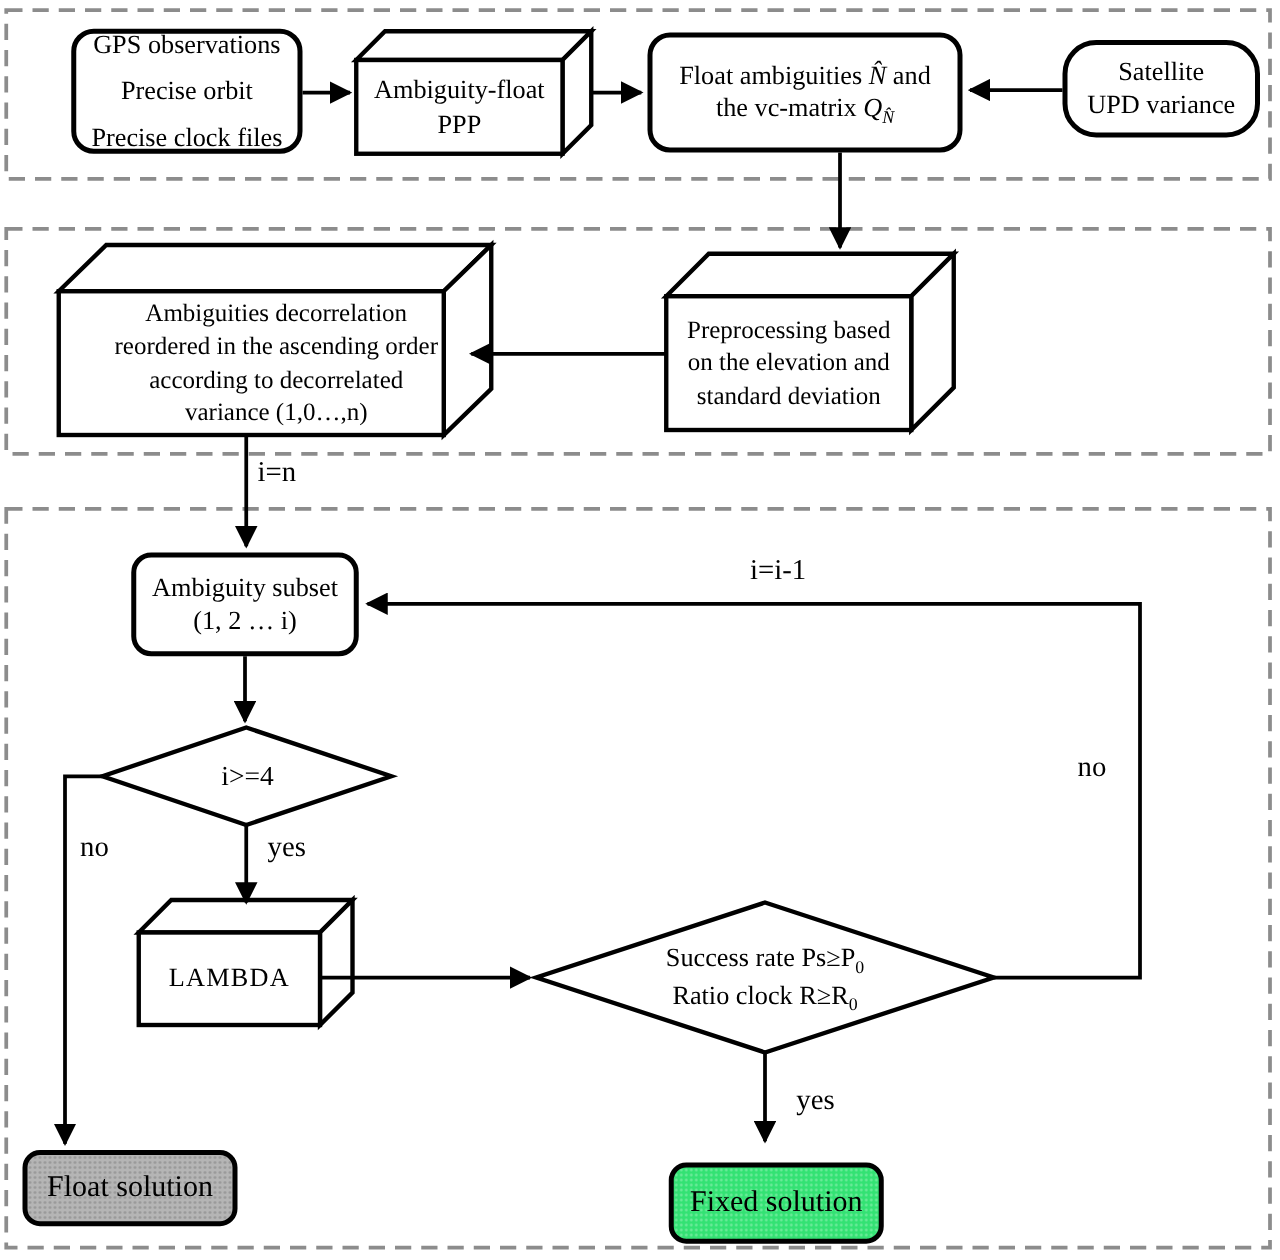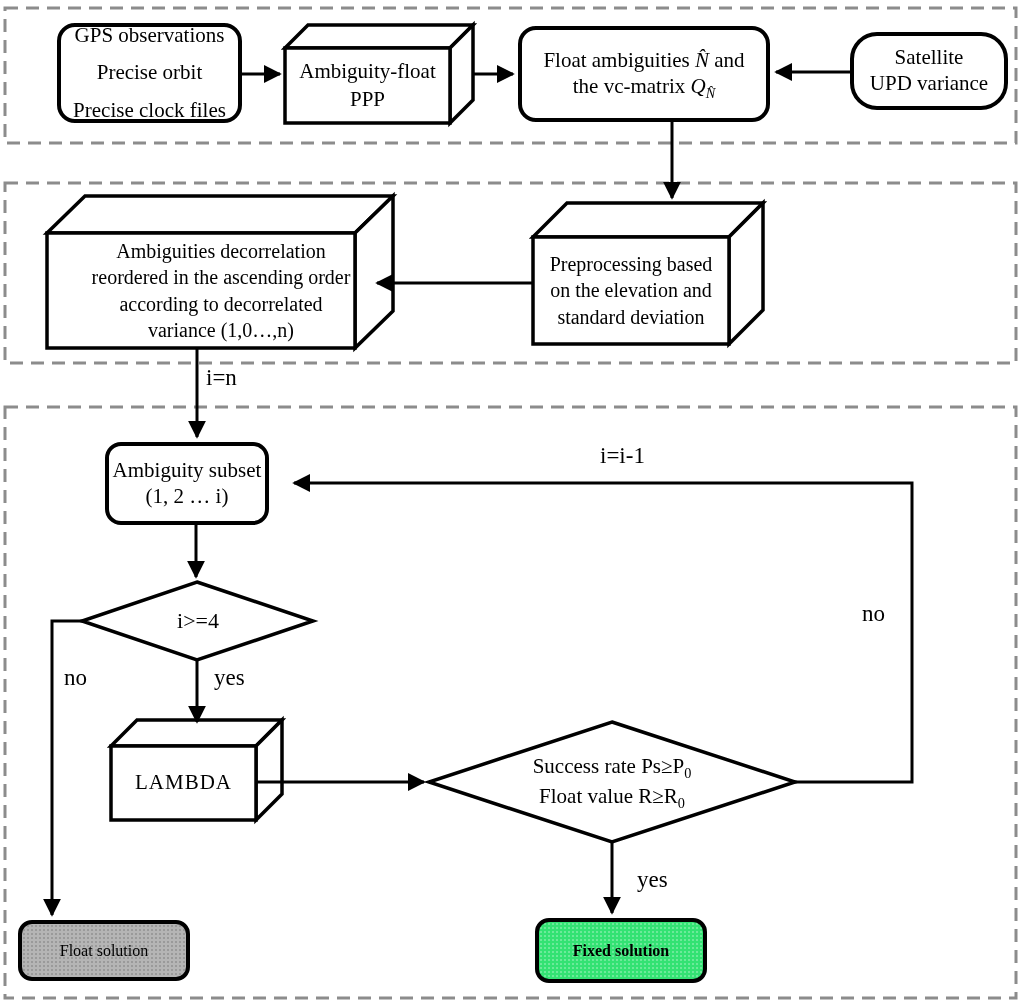--- a/index.html
+++ b/index.html
@@ -15,30 +15,31 @@
     text-align:center;font-size:21px;line-height:1.22;
   }
   .overlay{
     position:absolute;z-index:3;box-sizing:border-box;background:transparent;
     display:flex;flex-direction:column;align-items:center;justify-content:center;
     text-align:center;font-size:20px;line-height:1.32;
   }
   .edge-label{
     position:absolute;z-index:4;font-size:23px;line-height:1;white-space:nowrap;
   }
-  .solution{border-radius:14px;font-size:16px;}
+  .solution{border-radius:14px;font-size:24px;}
   #node-float-solution{
     background-color:#b5b5b5;
     background-image:radial-gradient(#9a9a9a 1px, transparent 1.2px);
     background-size:4px 4px;
   }
   #node-fixed-solution{
-    background-color:#33e273;font-weight:bold;
+    background-color:#33e273;font-weight:normal;
     background-image:radial-gradient(rgba(255,255,255,.28) 1px, transparent 1.2px);
     background-size:4px 4px;
+    margin-top:12px;
   }
   .math{font-style:italic;}
   sub.msub{font-size:0.68em;line-height:0;}
   .l{display:block;}
 </style>
 </head>
 <body>
 
 <div id="stage">
 
@@ -110,21 +111,21 @@
       <span>the vc-matrix</span>
       <span class="math">Q</span><sub class="msub"><span class="math">N̂</span></sub>
     </span>
   </div>
 
   <div class="node" id="node-upd" style="left:850px;top:32px;width:158px;height:78px;border-radius:27px;">
     <span class="l">Satellite</span>
     <span class="l">UPD variance</span>
   </div>
 
-  <div class="node" id="node-subset" style="left:105px;top:442px;width:164px;height:83px;border-radius:16px;">
+  <div class="node" id="node-subset" style="left:105px;top:442px;width:182px;height:83px;border-radius:16px;">
     <span class="l">Ambiguity subset</span>
     <span class="l">(1, 2 … i)</span>
   </div>
 
   <div class="node solution" id="node-float-solution" style="left: 18px; top: 920px; width: 172px; height: 61px; background-color: rgb(181, 181, 181);">
     <span>Float solution</span>
   </div>
 
   <div class="node solution" id="node-fixed-solution" style="left: 535px; top: 918px; width: 172px; height: 65px; background-color: rgb(51, 226, 115);">
     <span>Fixed solution</span>
@@ -151,21 +152,21 @@
   <div class="overlay" style="left:111px;top:746px;width:145px;height:74px;font-size:21px;letter-spacing:1px;">
     <span>LAMBDA</span>
   </div>
 
   <div class="overlay" style="left:92px;top:592px;width:212px;height:58px;font-size:22px;">
     <span>i&gt;=4</span>
   </div>
 
   <div class="overlay" style="left:447px;top:731px;width:330px;height:100px;font-size:21px;line-height:1.45;">
     <span class="l"><span>Success rate Ps≥P</span><sub class="msub"><span>0</span></sub></span>
-    <span class="l"><span>Float value R≥R</span><sub class="msub"><span>0</span></sub></span>
+    <span class="l"><span>Ratio clock R≥R</span><sub class="msub"><span>0</span></sub></span>
   </div>
 
   <div class="edge-label" style="left:206px;top:366px;">i=n</div>
   <div class="edge-label" style="left:600px;top:444px;">i=i-1</div>
   <div class="edge-label" style="left:862px;top:602px;">no</div>
   <div class="edge-label" style="left:64px;top:666px;">no</div>
   <div class="edge-label" style="left:214px;top:666px;">yes</div>
   <div class="edge-label" style="left:637px;top:868px;">yes</div>
 
 </div>

